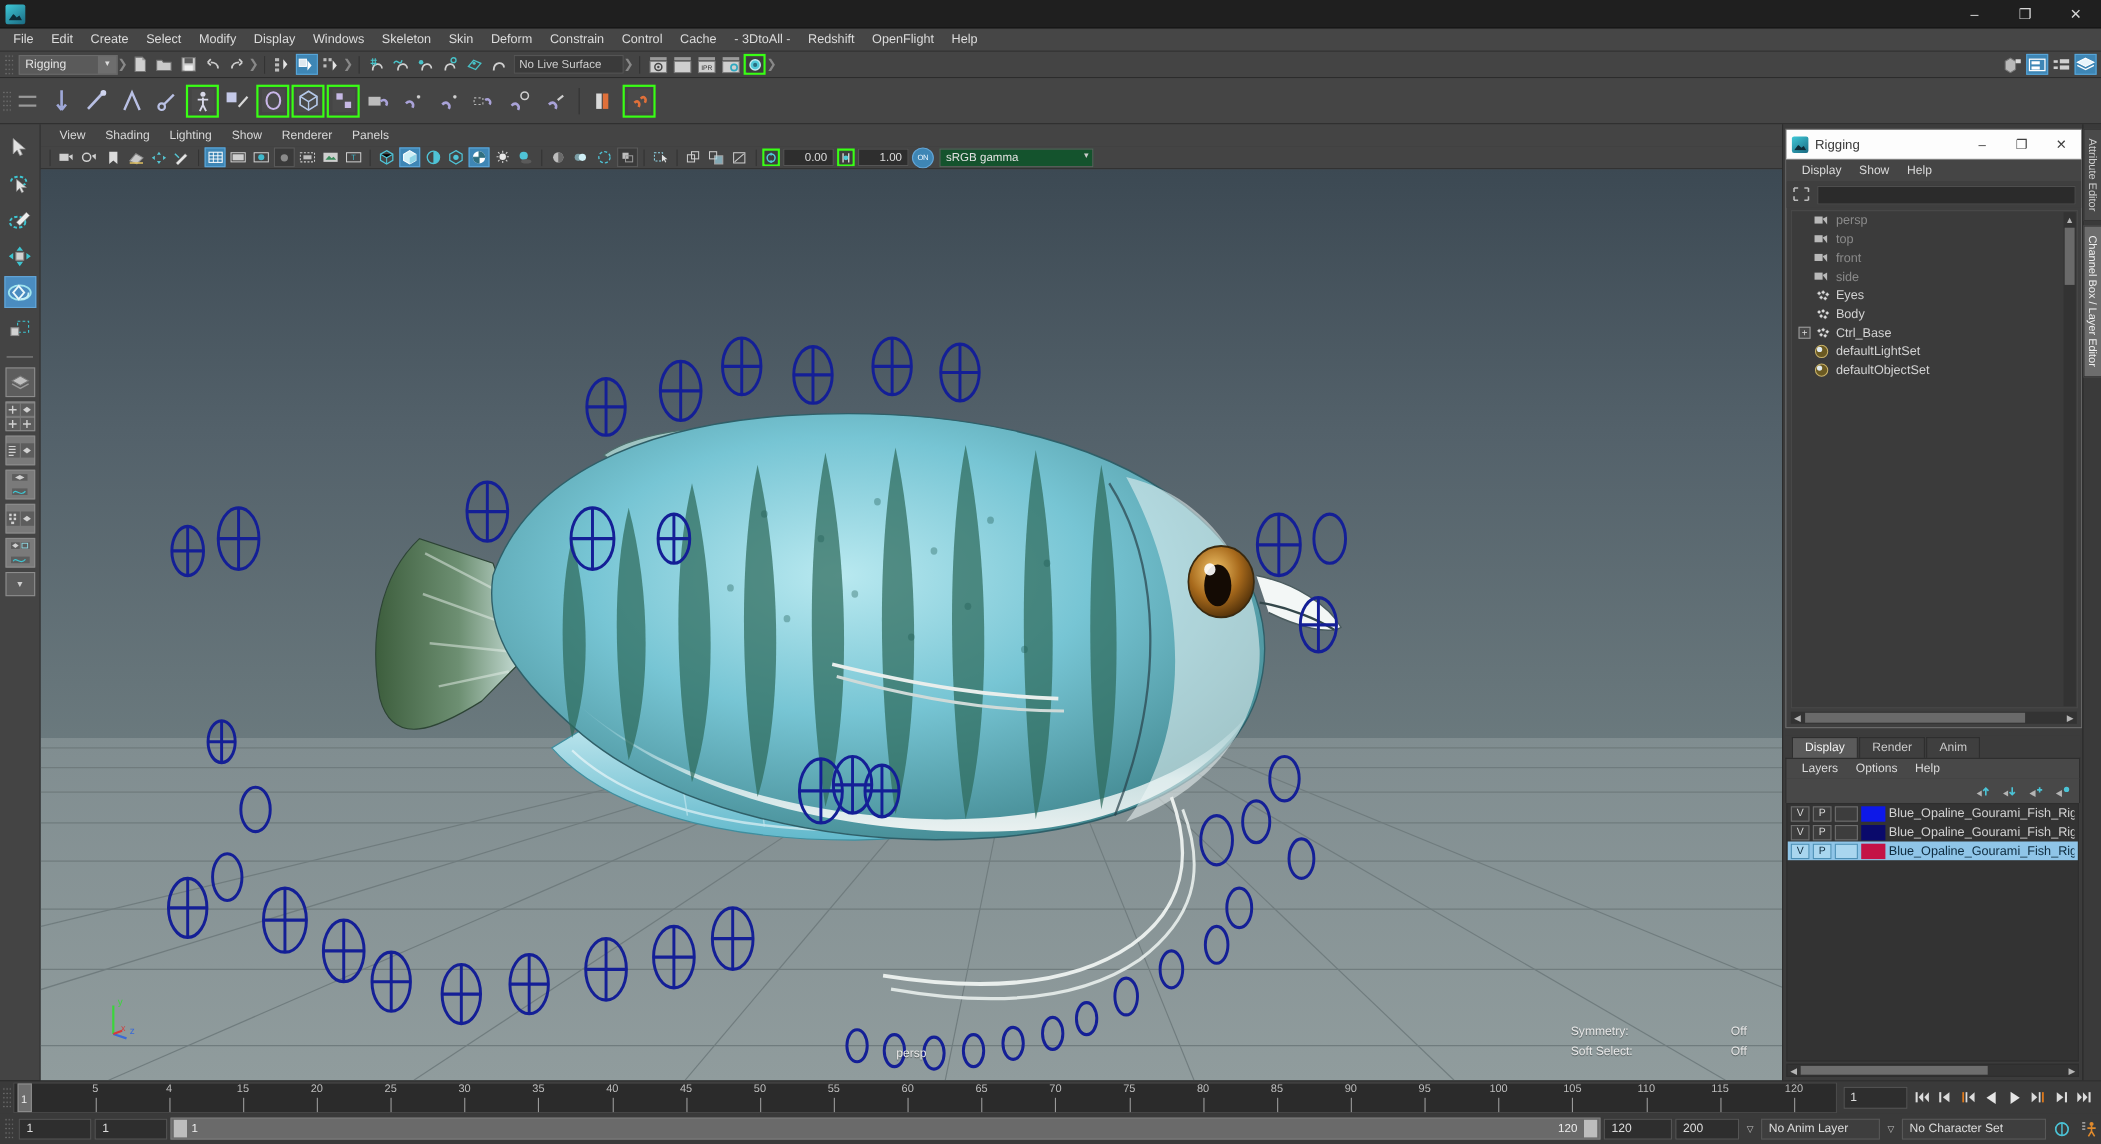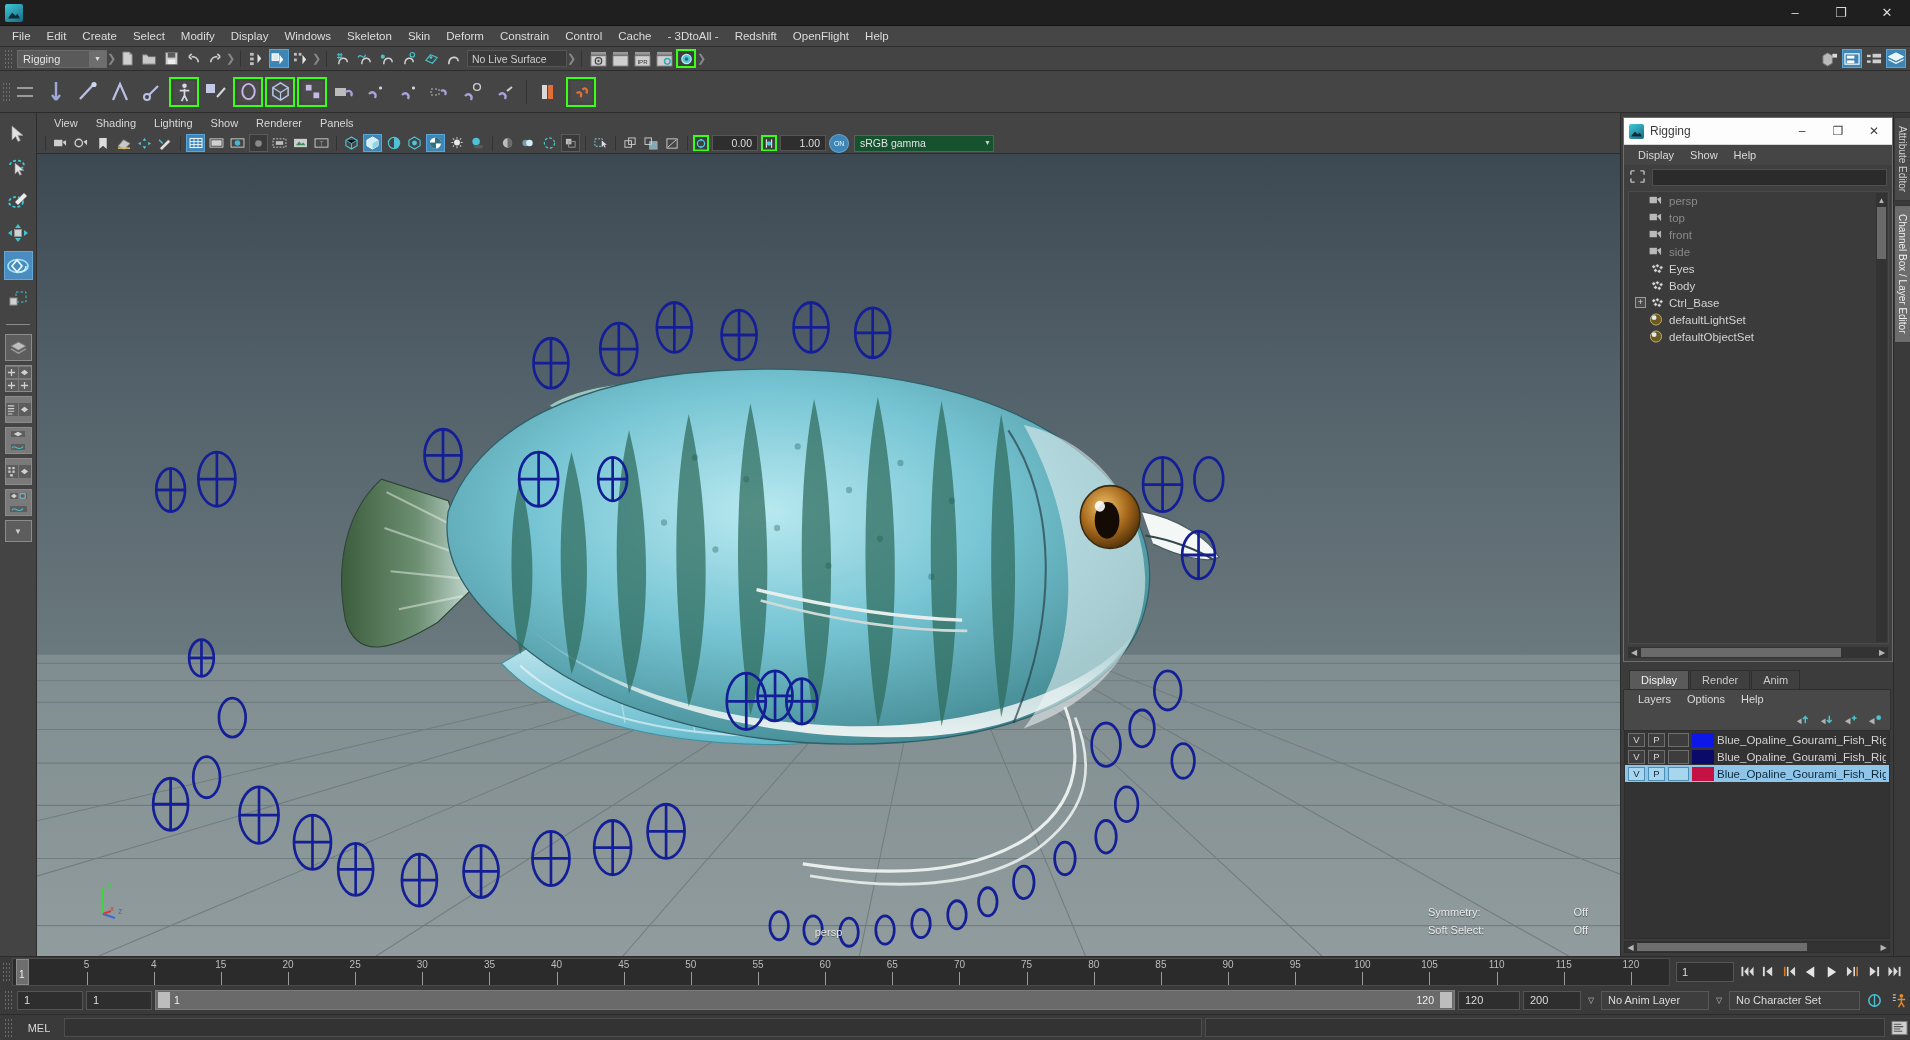--- a/index.html
+++ b/index.html
@@ -1490,27 +1490,15 @@
     </div>
     <div class="mel-ic">
       <svg width="17" height="17" viewBox="0 0 18 18">
           <circle cx="11" cy="4" r="2" fill="#e08a2c"></circle>
           <path d="M11 6v5M7 8h8M8 16l3-5 3 5" stroke="#e08a2c" stroke-width="1.5" fill="none"></path>
           <path d="M2 3h3M2 6h3M2 9h3" stroke="#bdbdbd" stroke-width="1.2"></path>
         </svg>
     </div>
   </div>
 
-  <div class="melbar">
-    <div class="gripper"></div>
-    <div class="mel-lab">MEL</div>
-    <div class="mel-in"></div>
-    <div class="mel-out"></div>
-    <div class="mel-ic">
-      <svg width="17" height="16" viewBox="0 0 18 17">
-          <rect x="1" y="1.5" width="16" height="14" fill="#cfcfcf" stroke="#7a7a7a"></rect>
-          <path d="M3 4.5h8M3 7h10M3 9.5h7M3 12h9" stroke="#555" stroke-width="1.2"></path>
-        </svg>
-    </div>
-  </div>
 
 
 </div>
 
 </body></html>

